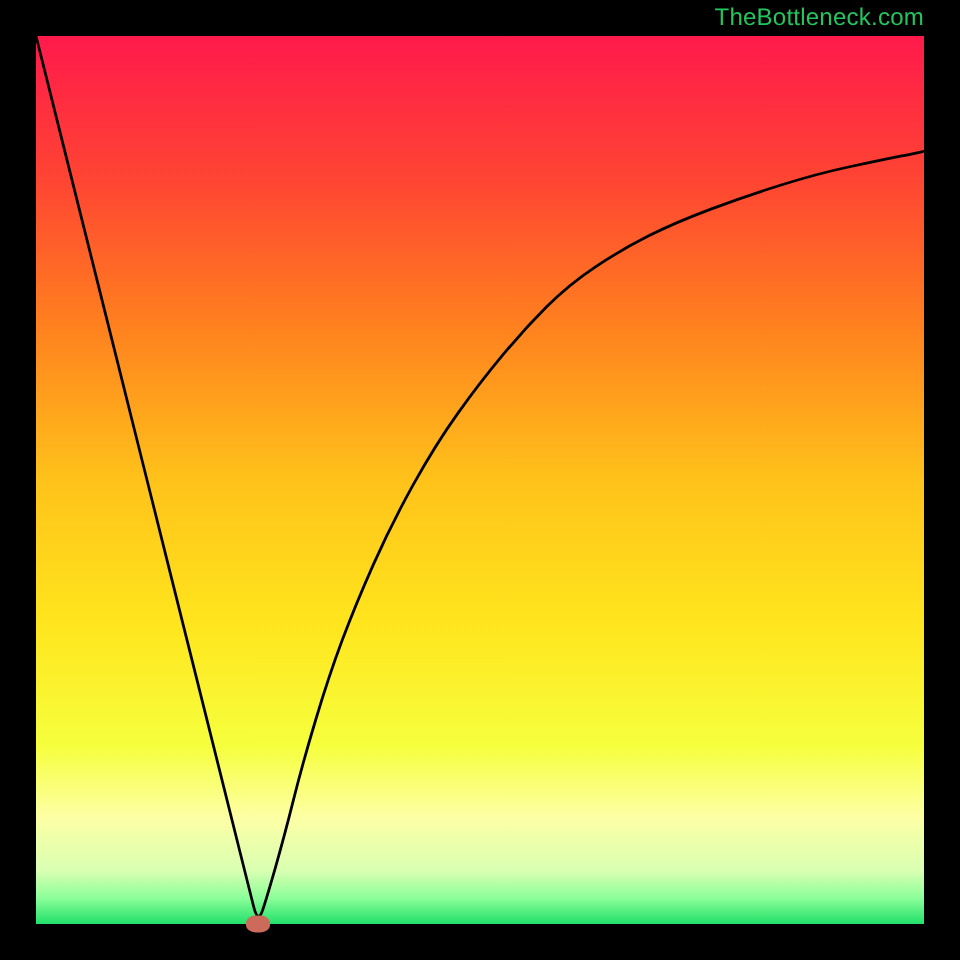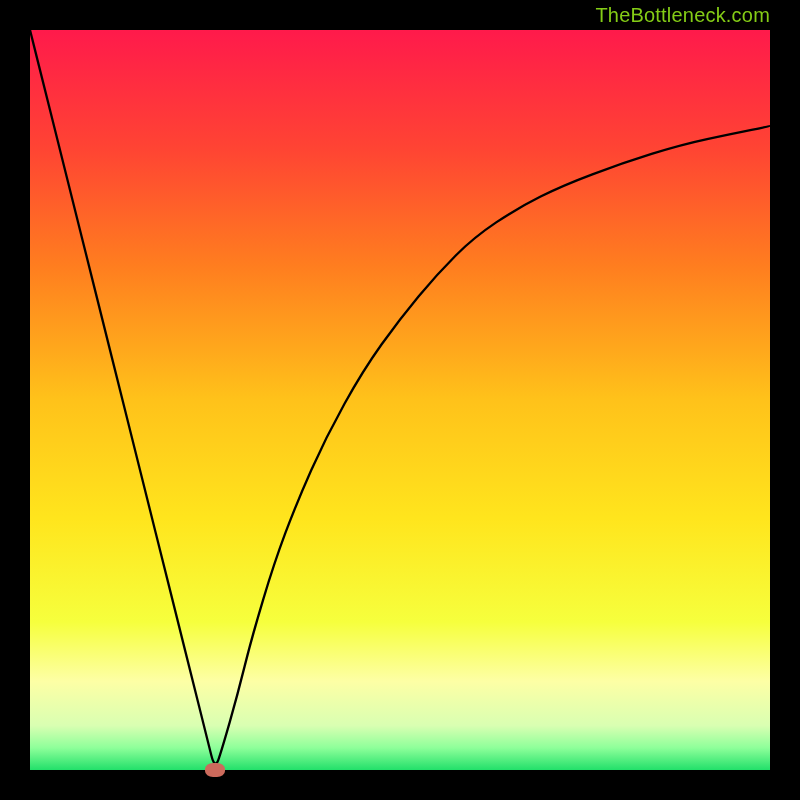--- a/index.html
+++ b/index.html
@@ -23,21 +23,21 @@
     position: absolute;
     left: 0;
     top: 0;
     width: 740px;
     height: 740px;
   }
   .watermark {
     position: absolute;
     top: 4px;
     right: 30px;
-    color: #84cc16;
+    color: #22c55e;
     font-size: 20px;
     font-weight: 400;
     letter-spacing: 0.2px;
   }
   
   .marker {
     position: absolute;
     width: 20px;
     height: 14px;
     border-radius: 8px / 6px;

